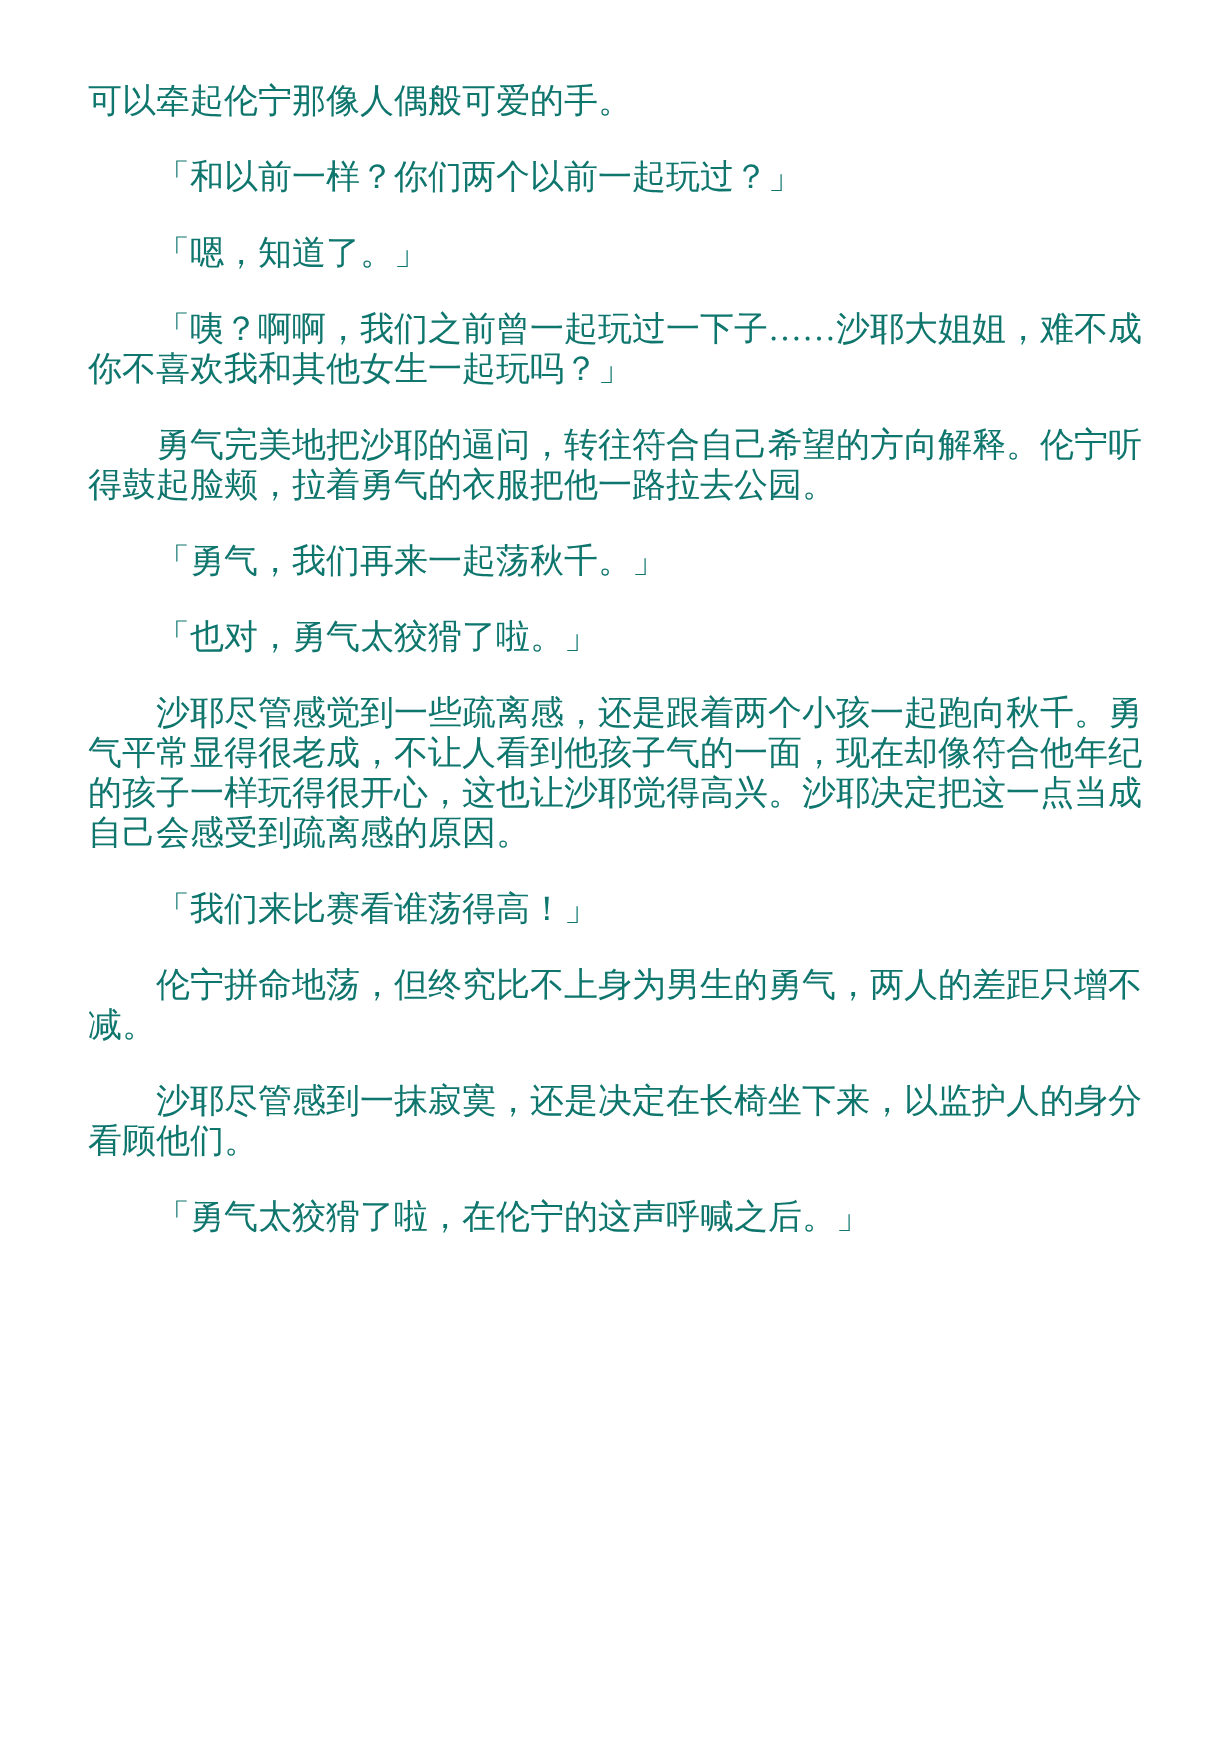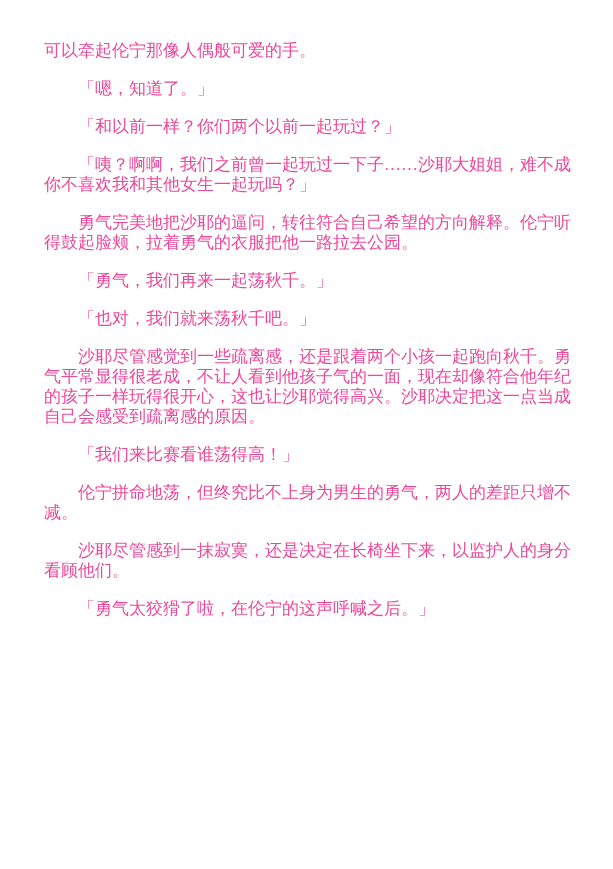--- a/index.html
+++ b/index.html
@@ -27,28 +27,28 @@
     margin: 0 0 18px 0;
     word-break: break-all;
   }
   .doc p.para.indent {
     text-indent: 2em;
   }
 </style>
 </head>
 <body style="background: rgb(255, 255, 255);">
 
-<main class="doc" style="color: #ec4899;">
+<main class="doc" style="color: #0f766e;">
   <div id="text-body">
       <p class="para">可以牵起伦宁那像人偶般可爱的手。</p>
+      <p class="para indent">「和以前一样？你们两个以前一起玩过？」</p>
       <p class="para indent">「嗯，知道了。」</p>
-      <p class="para indent">「和以前一样？你们两个以前一起玩过？」</p>
       <p class="para indent">「咦？啊啊，我们之前曾一起玩过一下子……沙耶大姐姐，难不成你不喜欢我和其他女生一起玩吗？」</p>
       <p class="para indent">勇气完美地把沙耶的逼问，转往符合自己希望的方向解释。伦宁听得鼓起脸颊，拉着勇气的衣服把他一路拉去公园。</p>
       <p class="para indent">「勇气，我们再来一起荡秋千。」</p>
-      <p class="para indent">「也对，我们就来荡秋千吧。」</p>
+      <p class="para indent">「也对，勇气太狡猾了啦。」</p>
       <p class="para indent">沙耶尽管感觉到一些疏离感，还是跟着两个小孩一起跑向秋千。勇气平常显得很老成，不让人看到他孩子气的一面，现在却像符合他年纪的孩子一样玩得很开心，这也让沙耶觉得高兴。沙耶决定把这一点当成自己会感受到疏离感的原因。</p>
       <p class="para indent">「我们来比赛看谁荡得高！」</p>
       <p class="para indent">伦宁拼命地荡，但终究比不上身为男生的勇气，两人的差距只增不减。</p>
       <p class="para indent">沙耶尽管感到一抹寂寞，还是决定在长椅坐下来，以监护人的身分看顾他们。</p>
       <p class="para indent">「勇气太狡猾了啦，在伦宁的这声呼喊之后。」</p>
     </div>
 </main>
 
 </body></html>

